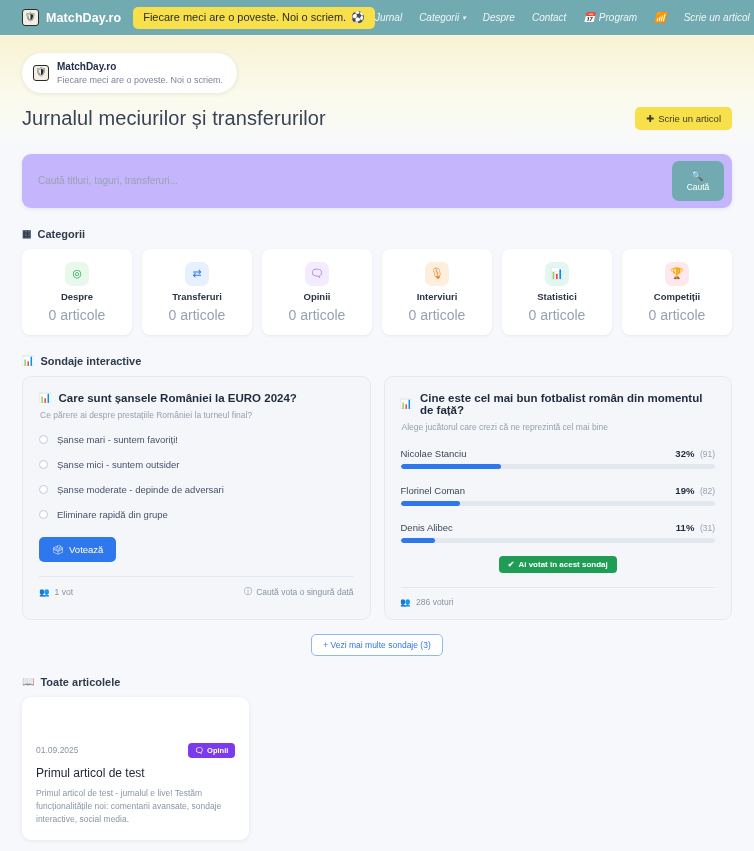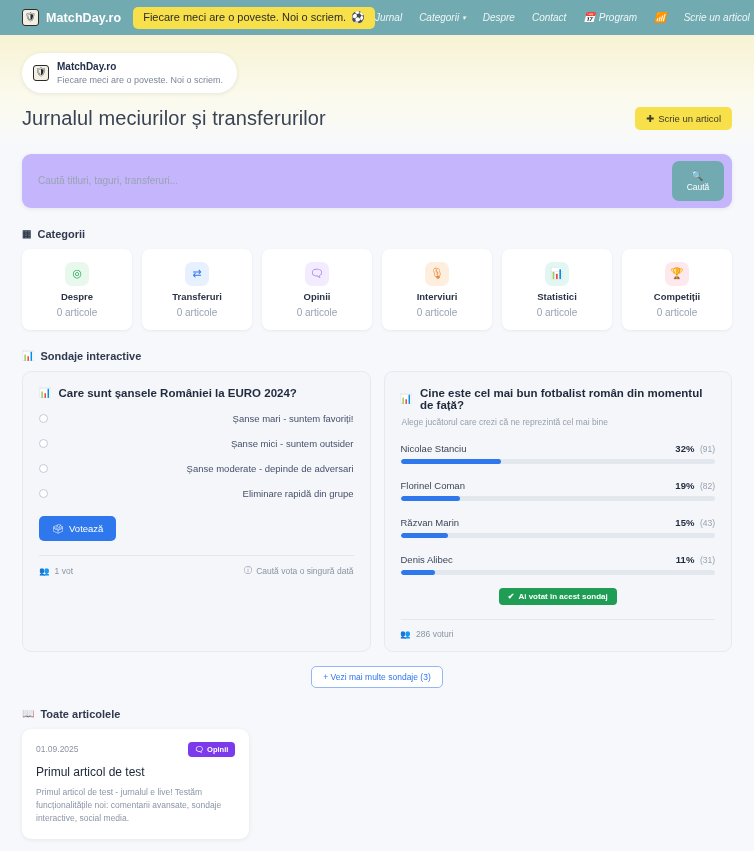--- a/index.html
+++ b/index.html
@@ -113,39 +113,39 @@
     padding: 13px 4px 12px;
     display: flex; flex-direction: column; align-items: center; gap: 5px;
     cursor: pointer;
   }
   .cat-ico {
     width: 24px; height: 24px; border-radius: 7px;
     display: flex; align-items: center; justify-content: center;
     font-size: 11px; line-height: 1;
   }
   .cat-name { font-size: 9.5px; font-weight: bold; color: #2b3445; }
-  .cat-count { font-size: 10px; color: #98a1b1; }
+  .cat-count { font-size: 14px; color: #98a1b1; }
 
   
   .polls { display: grid; grid-template-columns: 1fr 1fr; gap: 13px; }
   .poll-card {
     background: #f4f6f9;
     border: 1px solid #e6eaf0;
     border-radius: 9px;
     padding: 15px 16px 12px;
     display: flex; flex-direction: column;
   }
   .poll-q {
     display: flex; align-items: center; gap: 7px;
     font-size: 11.5px; font-weight: bold; color: #1f2a3d;
   }
   .poll-q .bicon { color: #3b82f6; font-size: 10px; }
   .poll-sub { font-size: 8.5px; color: #96a0b0; margin: 6px 0 0 1px; }
 
-  .opt { display: flex; align-items: center; margin-top: 14px; cursor: pointer; justify-content: space-between; }
+  .opt { display: flex; align-items: center; gap: 9px; margin-top: 14px; cursor: pointer; }
   .radio {
     width: 9px; height: 9px; border-radius: 50%;
     border: 1px solid #c3cbd8; background: #fff; flex: none;
   }
   .opt-label { font-size: 9.5px; color: #46506a; }
 
   .vote-btn {
     margin-top: 17px; align-self: flex-start;
     background: #2f77ed; color: #fff; border: none;
     border-radius: 5px; padding: 7px 13px;
@@ -185,21 +185,21 @@
     font-size: 8.5px; padding: 5px 11px; cursor: pointer; font-family: inherit;
   }
 
   
   .art-grid { display: grid; grid-template-columns: repeat(3, 1fr); gap: 14px; }
   .art-card {
     background: #fff; border-radius: 9px;
     box-shadow: 0 1px 4px rgba(30,40,60,.08);
     padding: 13px 14px 14px;
   }
-  .art-top { display: flex; align-items: center; }
+  .art-top { display: flex; align-items: center; margin-top: 33px; }
   .art-date { font-size: 8.5px; color: #8a94a5; }
   .art-badge {
     margin-left: auto; background: #7c3aed; color: #fff;
     font-size: 7.5px; font-weight: bold; border-radius: 4px;
     padding: 3px 7px; display: inline-flex; align-items: center; gap: 3px;
   }
   .art-title { font-size: 12px; font-weight: normal; color: #202a3c; margin-top: 8px; }
   .art-excerpt { font-size: 8.5px; color: #8b95a6; line-height: 1.55; margin-top: 7px; }
 </style>
 </head>
@@ -311,20 +311,21 @@
       <span class="sicon" style="color:#2f77ed">📊</span>
       <span>Sondaje interactive</span>
     </div>
     <div class="polls">
 
       <div class="poll-card">
         <div class="poll-q">
           <span class="bicon">📊</span>
           <span>Care sunt șansele României la EURO 2024?</span>
         </div>
+        <div class="poll-sub">Ce părere ai despre prestațiile României la turneul final?</div>
 
         <label class="opt">
           <span class="radio"></span>
           <span class="opt-label">Șanse mari - suntem favoriți!</span>
         </label>
         <label class="opt">
           <span class="radio"></span>
           <span class="opt-label">Șanse mici - suntem outsider</span>
         </label>
         <label class="opt">
@@ -380,32 +381,20 @@
             <span class="res-nums">
               <span class="res-pct">19%</span>
               <span class="res-votes">(82)</span>
             </span>
           </div>
           <div class="track">
             <div class="fill" style="width: 19%;"></div>
           </div>
         </div>
 
-        <div class="res">
-          <div class="res-top">
-            <span class="res-name">Răzvan Marin</span>
-            <span class="res-nums">
-              <span class="res-pct">15%</span>
-              <span class="res-votes">(43)</span>
-            </span>
-          </div>
-          <div class="track">
-            <div class="fill" style="width: 15%;"></div>
-          </div>
-        </div>
 
         <div class="res">
           <div class="res-top">
             <span class="res-name">Denis Alibec</span>
             <span class="res-nums">
               <span class="res-pct">11%</span>
               <span class="res-votes">(31)</span>
             </span>
           </div>
           <div class="track">

